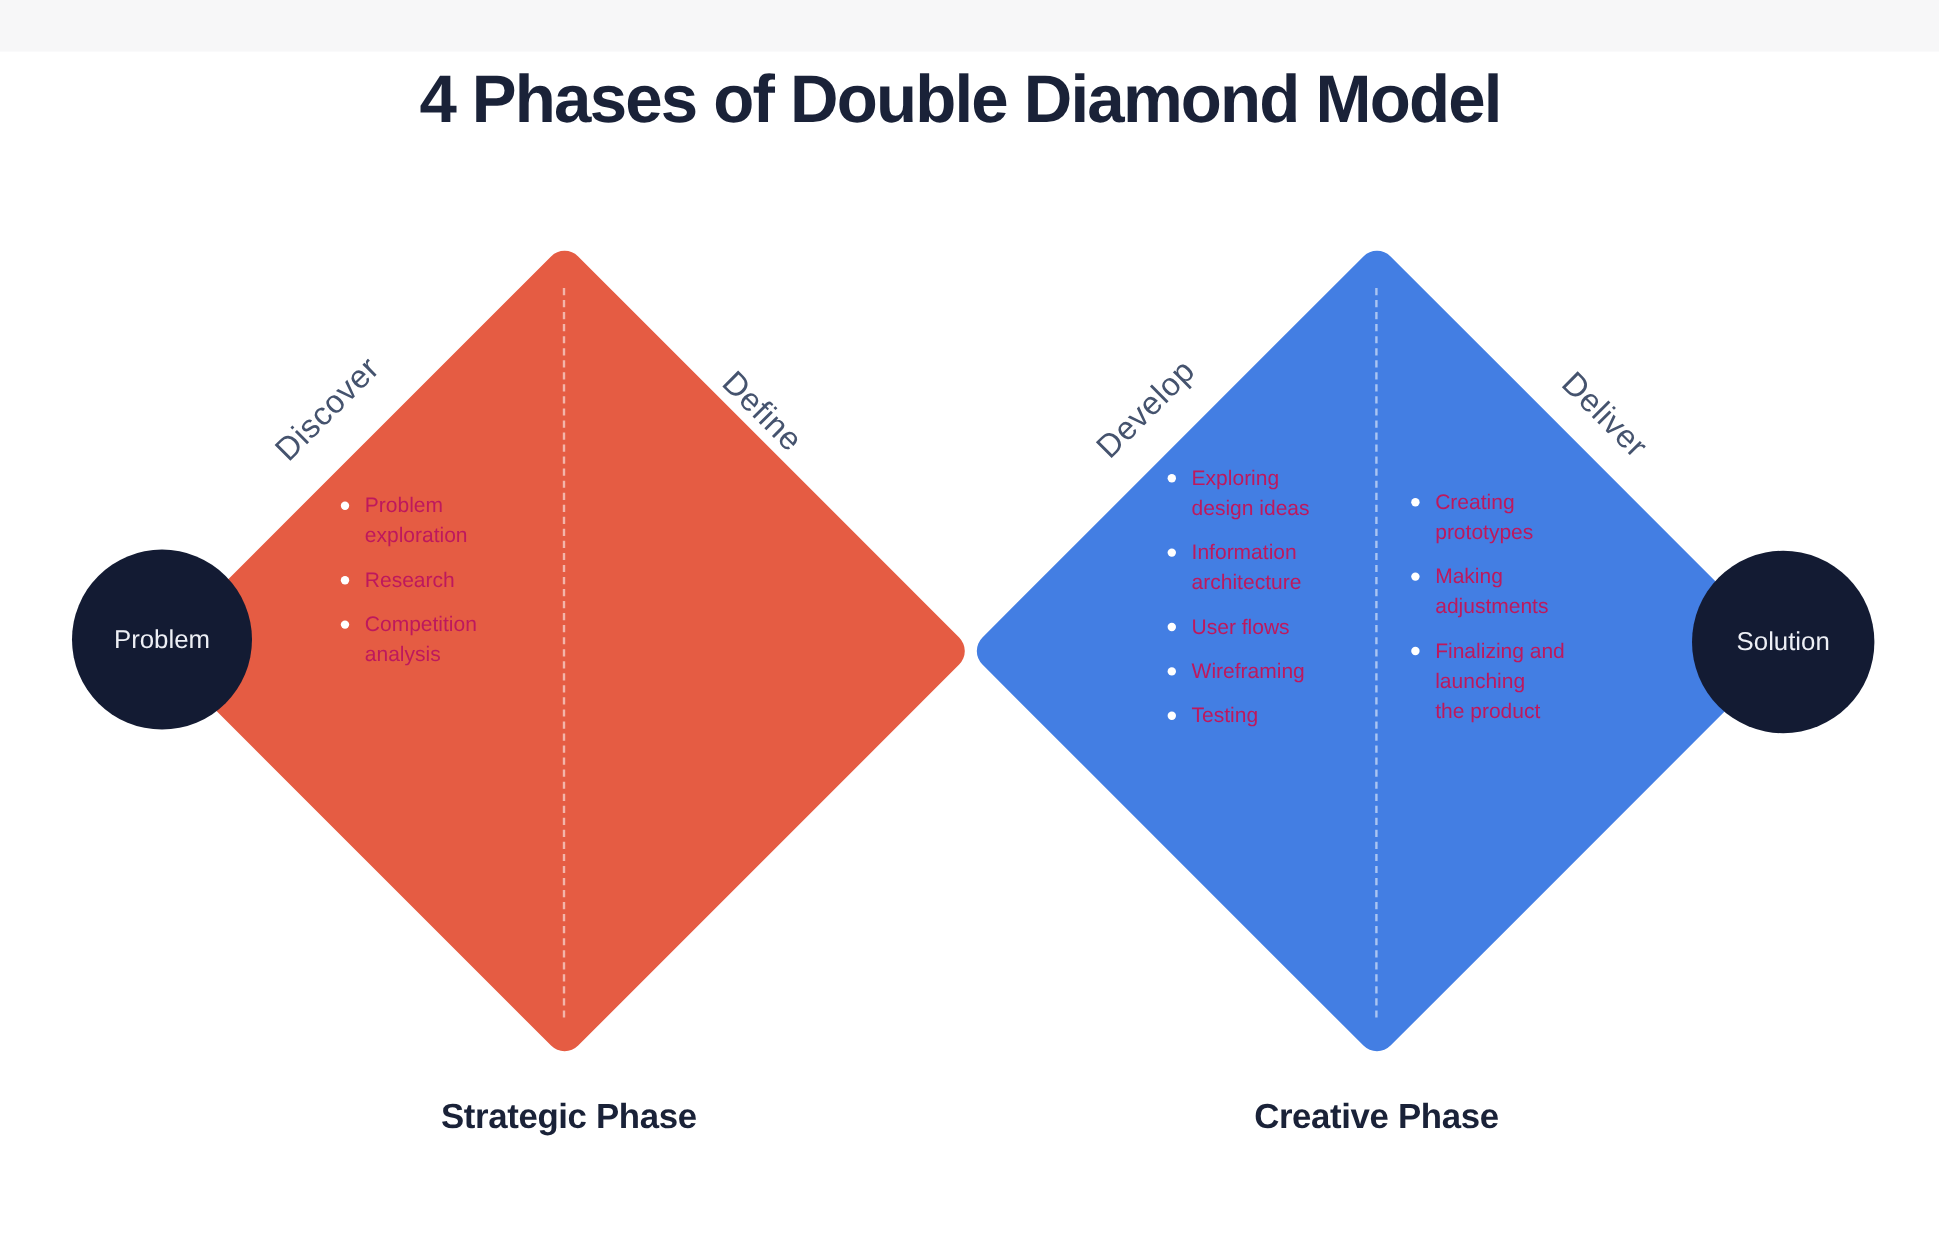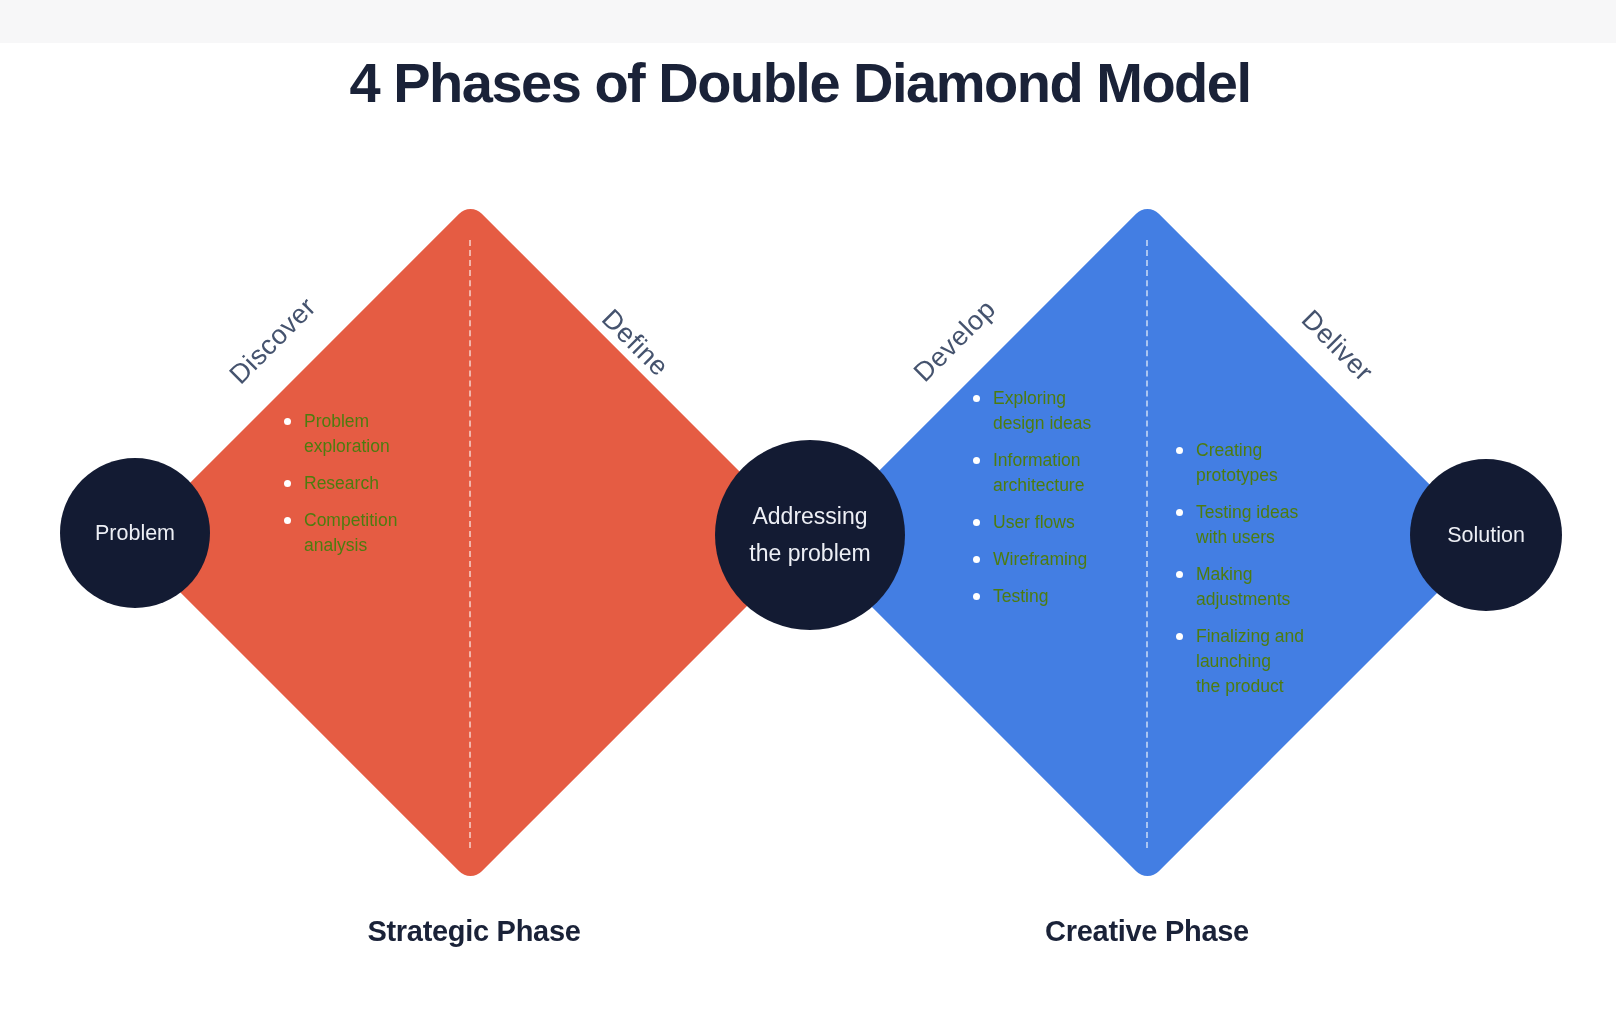--- a/index.html
+++ b/index.html
@@ -46,31 +46,31 @@
   .stage-label.up   { transform: translate(-50%,-50%) rotate(-45deg); }
   .stage-label.down { transform: translate(-50%,-50%) rotate(45deg); }
   #label-discover { left: 273px;  top: 341px; }
   #label-define   { left: 635px;  top: 343px; }
   #label-develop  { left: 955px;  top: 341px; }
   #label-deliver  { left: 1337px; top: 346px; }
   
   ul.stage-list { position: absolute; list-style: none; }
   ul.stage-list li {
     display: flex; gap: 13px; margin-bottom: 12px;
-    color: #4d7c0f; font-size: 17.5px; line-height: 25px;
+    color: #be185d; font-size: 17.5px; line-height: 25px;
   }
   ul.stage-list li .dot {
     flex: none; width: 7px; height: 7px; border-radius: 50%;
     background: #ffffff; margin-top: 9px;
   }
   ul.stage-list li .txt { white-space: pre-line; }
   #list-discover { left: 284px;  top: 409px; width: 180px; }
   #list-define   { left: 494px;  top: 409px; width: 225px; }
   #list-develop  { left: 973px;  top: 386px; width: 190px; }
-  #list-deliver  { left: 1176px; top: 406px; width: 190px; margin-top: 32px; }
+  #list-deliver  { left: 1176px; top: 406px; width: 190px; }
   
   .node {
     position: absolute; border-radius: 50%;
     background: var(--navy-circle);
     display: flex; align-items: center; justify-content: center;
     text-align: center; color: #edeff5;
   }
   .node .node-text { white-space: pre-line; }
   #node-problem   { left: 60px;   top: 458px; width: 150px; height: 150px; font-size: 21.5px; }
   #node-addressing{ left: 715px;  top: 440px; width: 190px; height: 190px; font-size: 23px; line-height: 37px; }
@@ -145,43 +145,34 @@
       </li>
     </ul>
   <ul class="stage-list" id="list-deliver">
       <li>
         <span class="dot"></span>
         <span class="txt">Creating
 prototypes</span>
       </li>
       <li>
         <span class="dot"></span>
-        <span class="txt">Testing ideas
-with users</span>
-      </li>
-      <li>
-        <span class="dot"></span>
         <span class="txt">Making
 adjustments</span>
       </li>
       <li>
         <span class="dot"></span>
         <span class="txt">Finalizing and
 launching
 the product</span>
       </li>
     </ul>
 
   <div class="node" id="node-problem">
     <span class="node-text">Problem</span>
   </div>
-  <div class="node" id="node-addressing">
-    <span class="node-text">Addressing
-the problem</span>
-  </div>
   <div class="node" id="node-solution">
     <span class="node-text">Solution</span>
   </div>
 
   <div class="phase-label" id="phase-creative">Creative Phase</div>
   <div class="phase-label" id="phase-strategic">Strategic Phase</div>
 
 </div>
 
 </body></html>

